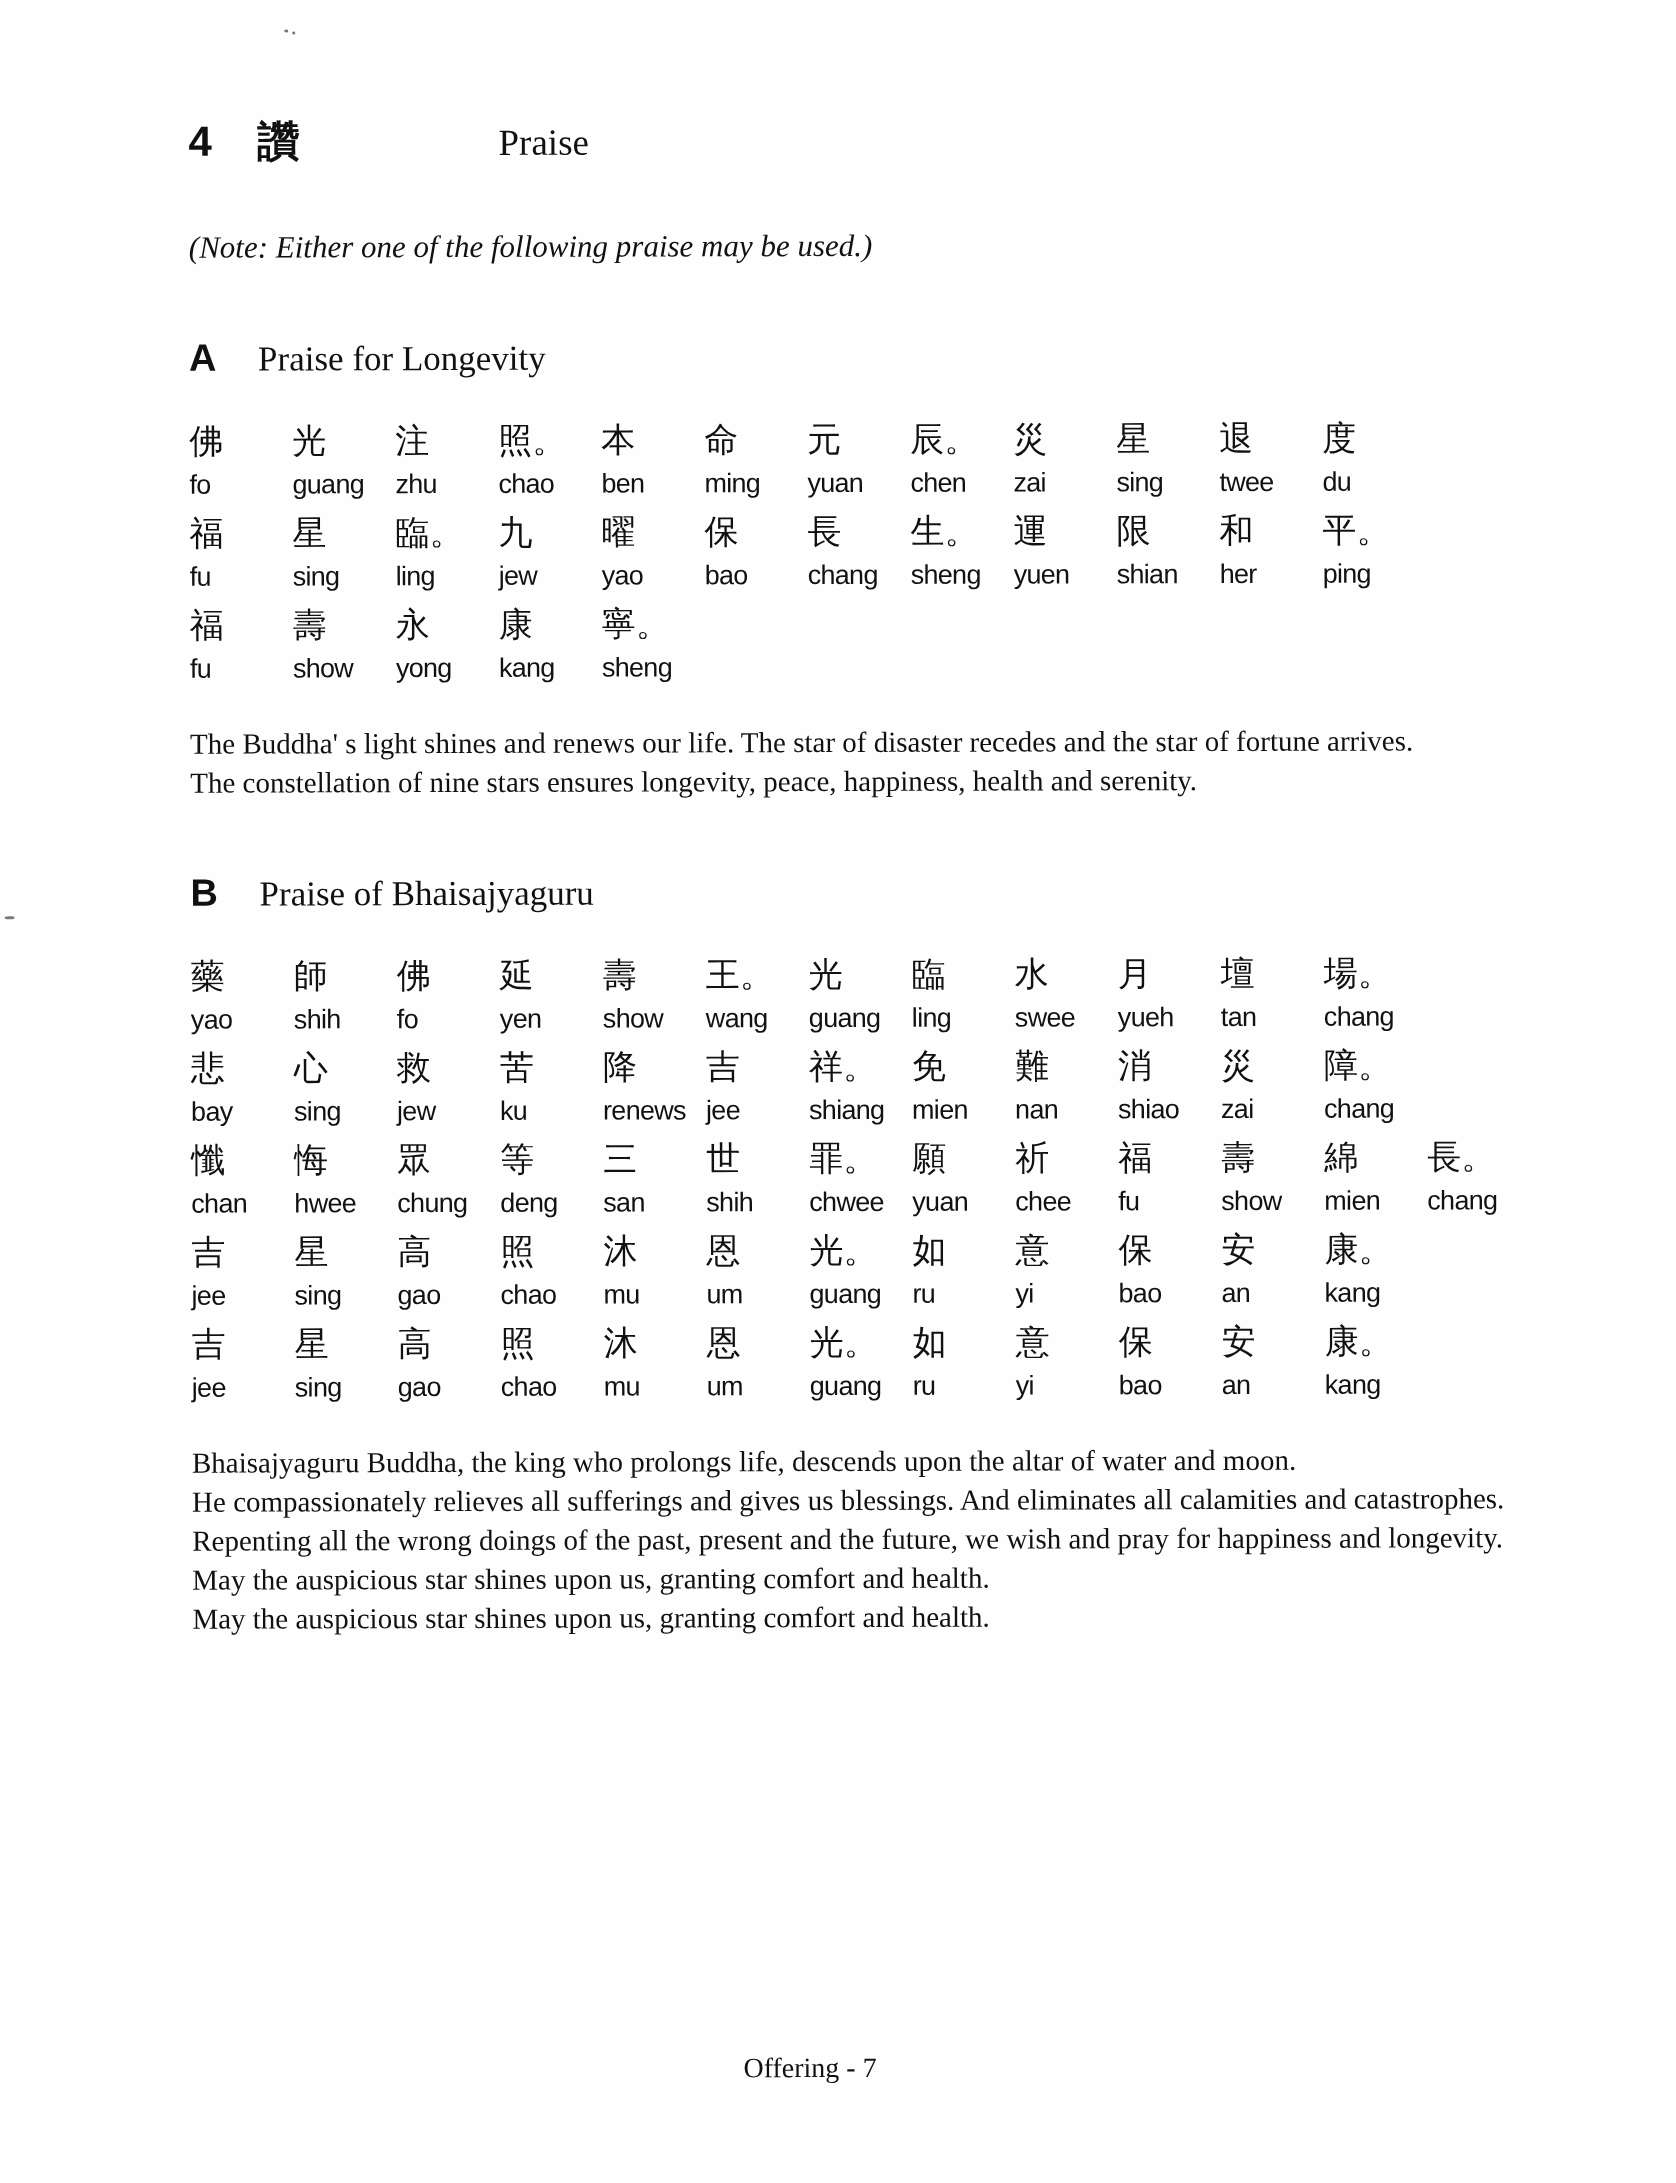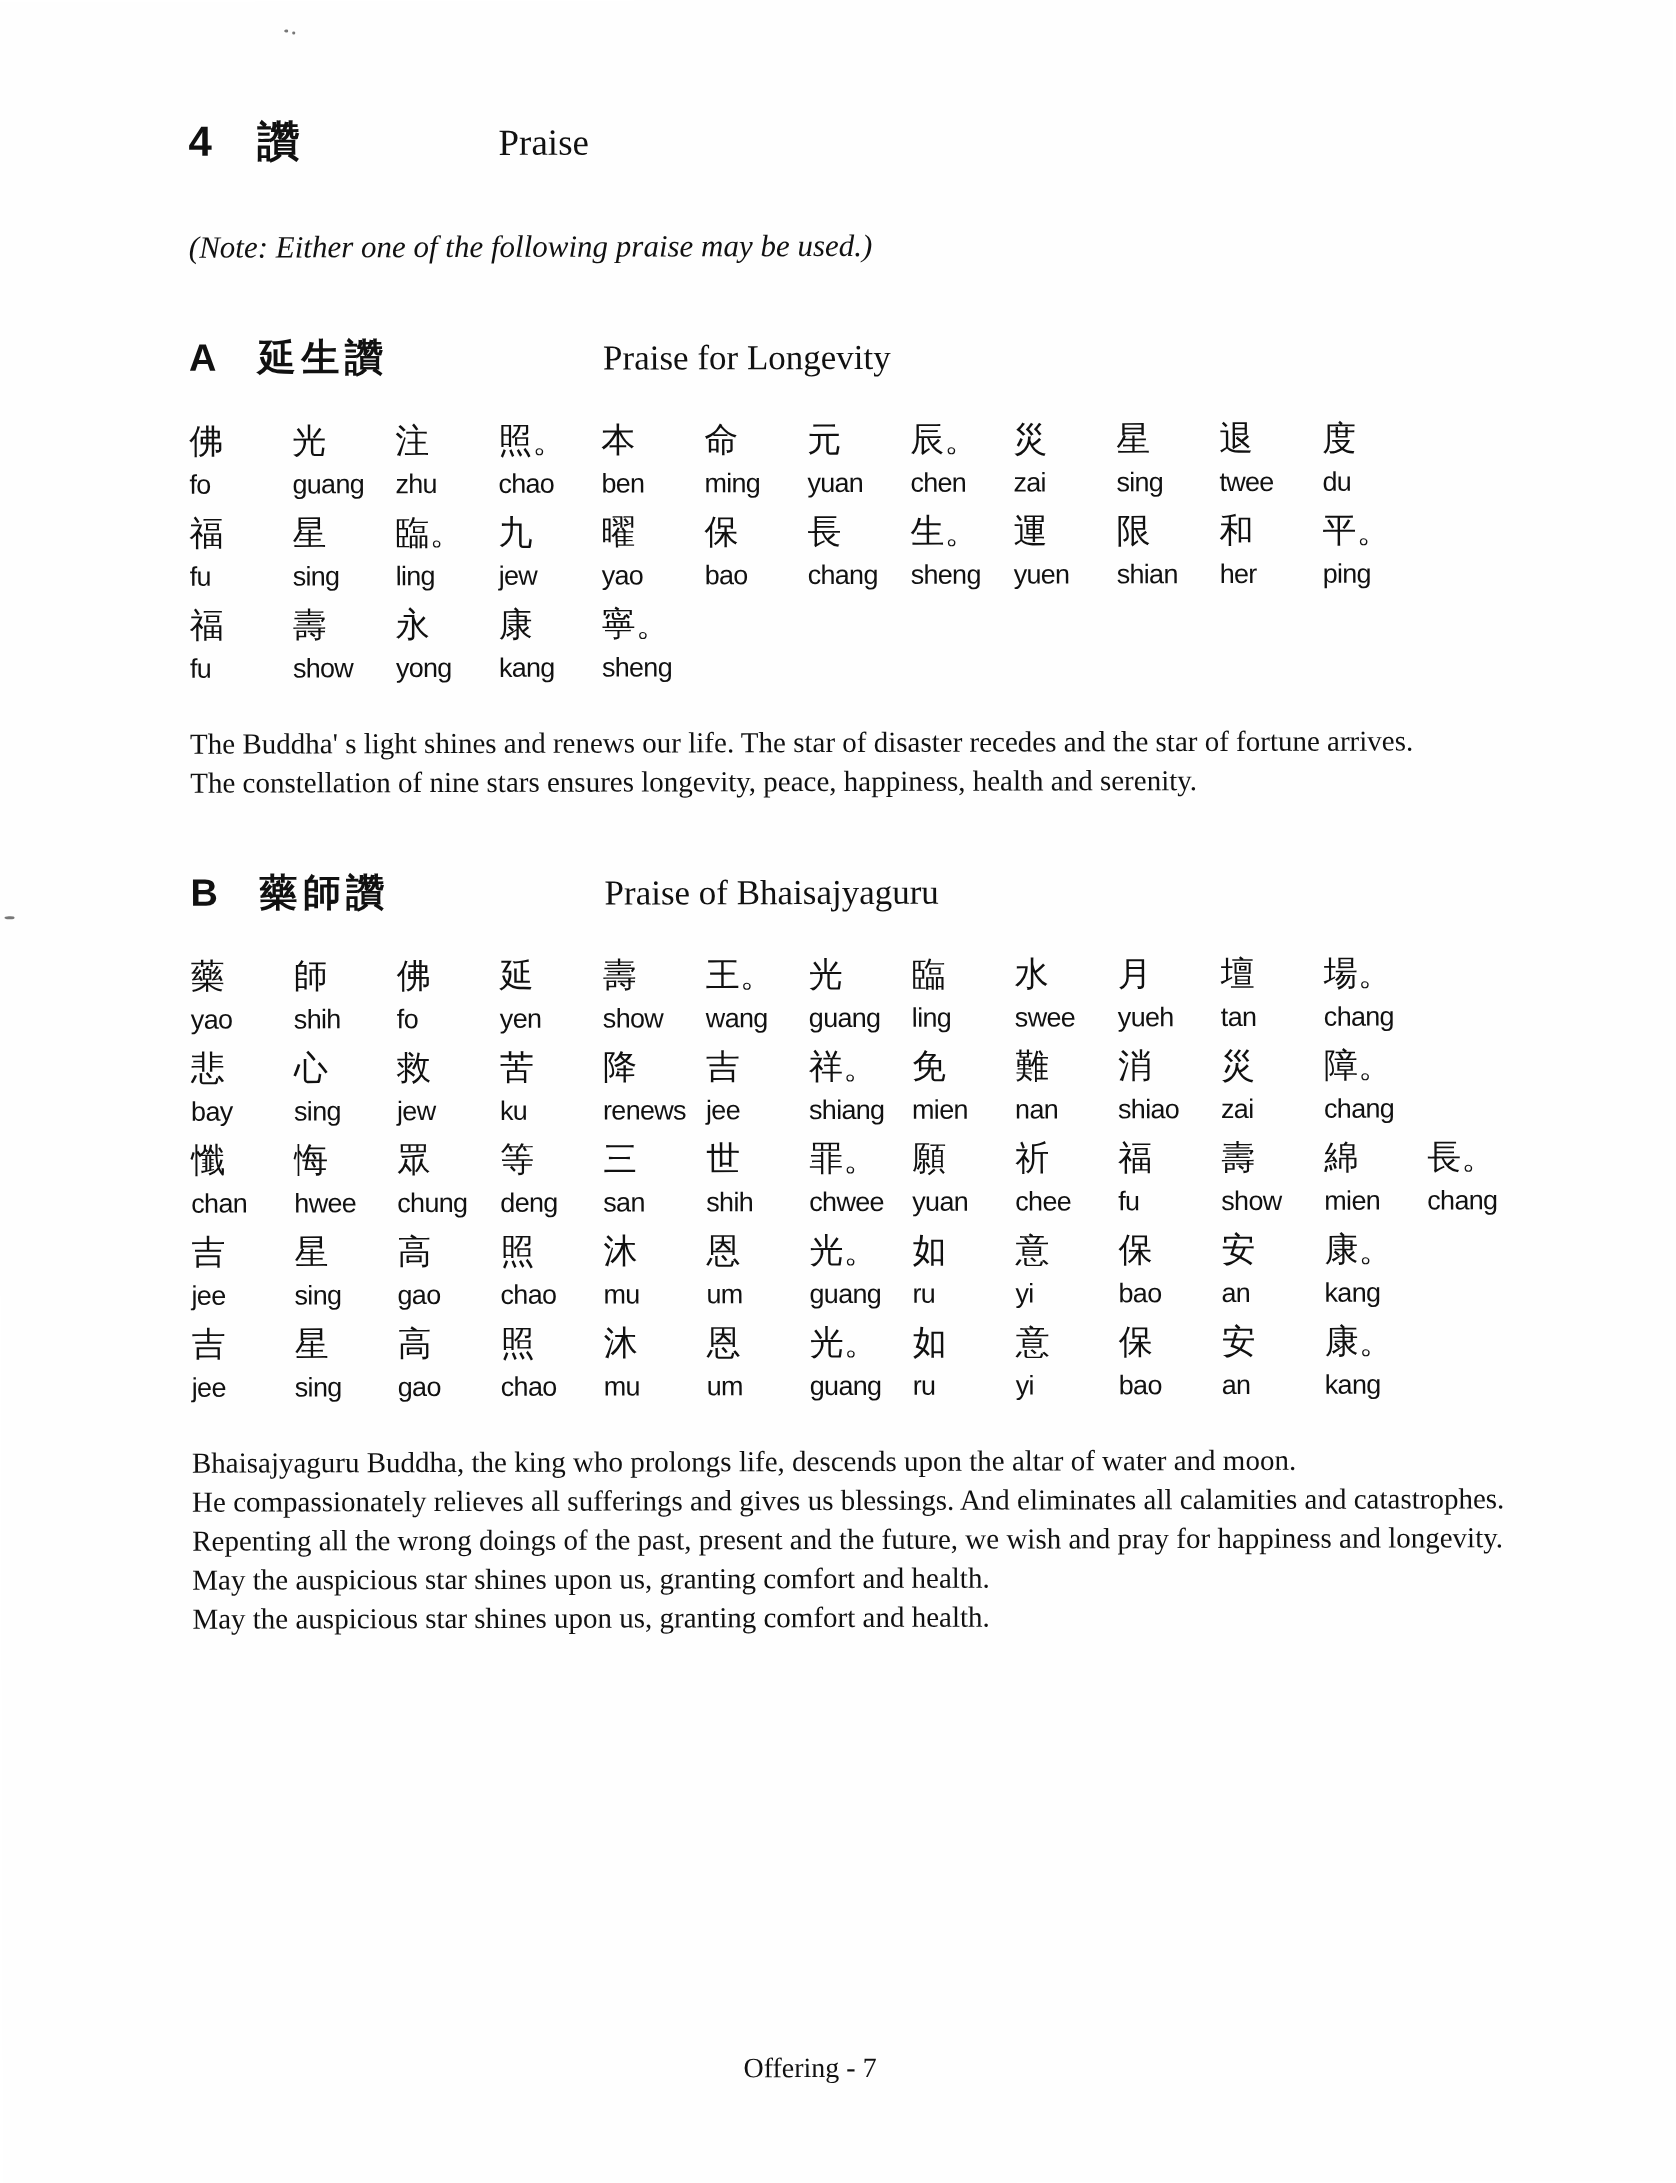--- a/index.html
+++ b/index.html
@@ -148,21 +148,20 @@
       <span class="chapter-hanzi">讚</span>
       <span class="chapter-title">Praise</span>
     </div>
 
     <div class="note-line">(Note: Either one of the following praise may be used.)</div>
 
     <div id="sections-root">
         <section class="section">
           <div class="section-heading">
             <span class="sec-letter">A</span>
-            <span class="sec-hanzi">延生讚</span>
             <span class="sec-english">Praise for Longevity</span>
           </div>
           <div class="verse-block">
             <div class="verse-line">
               <div class="verse-cell">
                 <div class="han">佛</div>
                 <div class="rom">fo</div>
               </div>
               <div class="verse-cell">
                 <div class="han">光</div>
@@ -283,21 +282,20 @@
             </div>
           </div>
           <div class="translation">
             <p class="trans-p">The Buddha' s light shines and renews our life. The star of disaster recedes and the star of fortune arrives.</p>
             <p class="trans-p">The constellation of nine stars ensures longevity, peace, happiness, health and serenity.</p>
           </div>
         </section>
         <section class="section">
           <div class="section-heading">
             <span class="sec-letter">B</span>
-            <span class="sec-hanzi">藥師讚</span>
             <span class="sec-english">Praise of Bhaisajyaguru</span>
           </div>
           <div class="verse-block">
             <div class="verse-line">
               <div class="verse-cell">
                 <div class="han">藥</div>
                 <div class="rom">yao</div>
               </div>
               <div class="verse-cell">
                 <div class="han">師</div>

